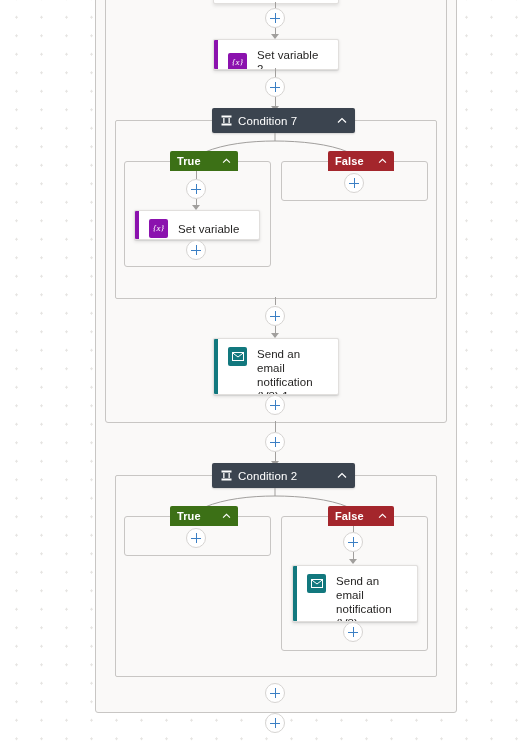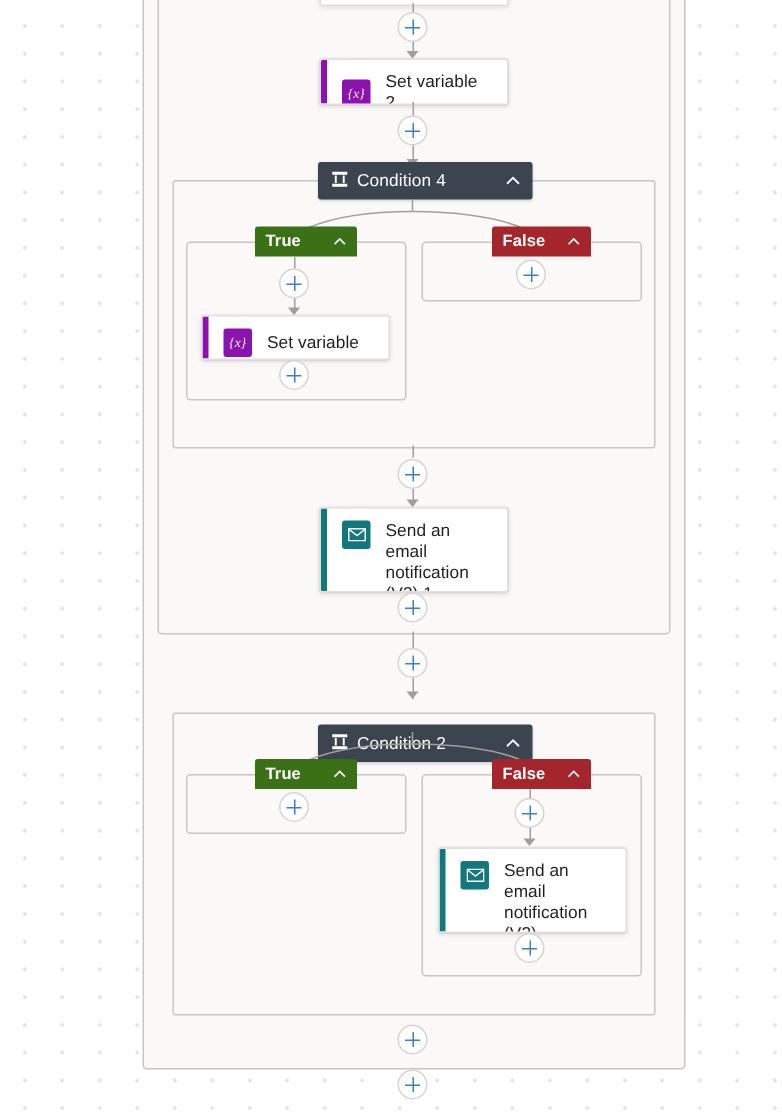--- a/index.html
+++ b/index.html
@@ -224,21 +224,21 @@
 
   <div class="cond-head" style="left:212px; top:108px; width:126px;">
     <span>
       <svg width="11" height="11" viewBox="0 0 11 11" aria-hidden="true">
         <rect x="0.5" y="0.5" width="10" height="2" fill="#ffffff"></rect>
         <rect x="2.2" y="3" width="1.3" height="5" fill="#ffffff"></rect>
         <rect x="7.5" y="3" width="1.3" height="5" fill="#ffffff"></rect>
         <rect x="0.5" y="8.5" width="10" height="2" fill="#ffffff"></rect>
       </svg>
     </span>
-    <span class="ctitle">Condition 4</span>
+    <span class="ctitle">Condition 7</span>
     <span class="chev">
       <svg width="10" height="7" viewBox="0 0 10 7">
           <path d="M1 5.5 L5 1.5 L9 5.5" stroke="#ffffff" stroke-width="1.2" fill="none"></path>
         </svg>
     </span>
   </div>
 
   <svg class="branchlines" style="left:0; top:0; width:521px; height:170px;">
     <path d="M275,133 L275,141"></path>
     <path d="M275,141 C250,141 224,144 205,152 L197,158"></path>
@@ -302,21 +302,21 @@
 
   <div class="plus" style="left:265px; top:395px;"></div>
 
   <div class="vline" style="left:275px; top:421px; height:11px;"></div>
   <div class="plus" style="left:265px; top:432px;"></div>
   <div class="vline" style="left:275px; top:452px; height:14px;"></div>
   <div class="arrowhead" style="left:271px; top:461px;"></div>
 
   <div class="scope" id="cond2-box"></div>
 
-  <div class="cond-head" style="left:212px; top:483px; width:126px;">
+  <div class="cond-head" style="left:212px; top:463px; width:126px;">
     <span>
       <svg width="11" height="11" viewBox="0 0 11 11" aria-hidden="true">
         <rect x="0.5" y="0.5" width="10" height="2" fill="#ffffff"></rect>
         <rect x="2.2" y="3" width="1.3" height="5" fill="#ffffff"></rect>
         <rect x="7.5" y="3" width="1.3" height="5" fill="#ffffff"></rect>
         <rect x="0.5" y="8.5" width="10" height="2" fill="#ffffff"></rect>
       </svg>
     </span>
     <span class="ctitle">Condition 2</span>
     <span class="chev">

